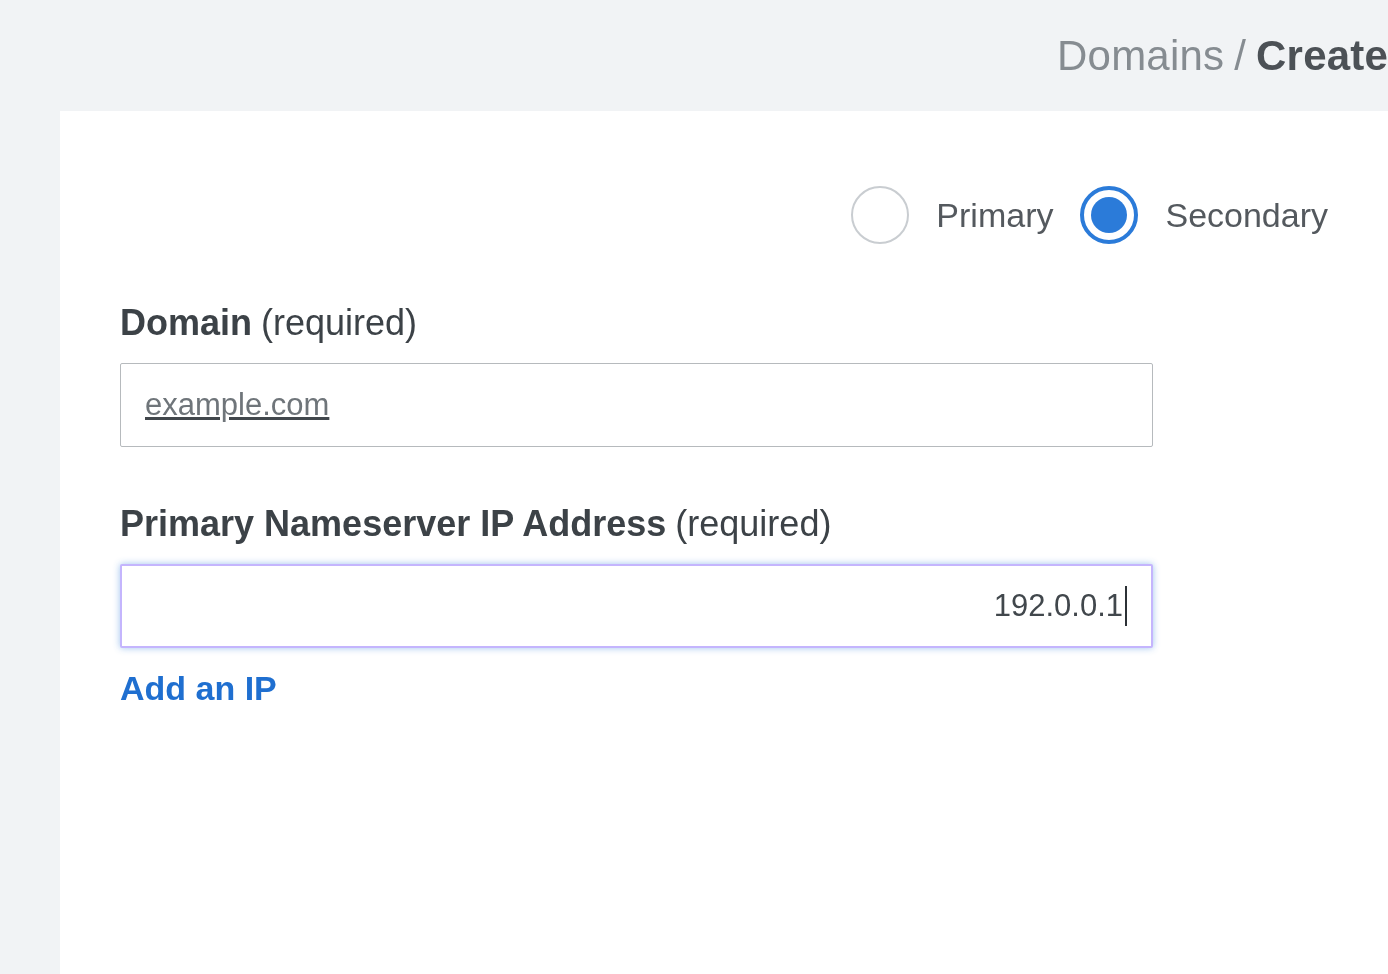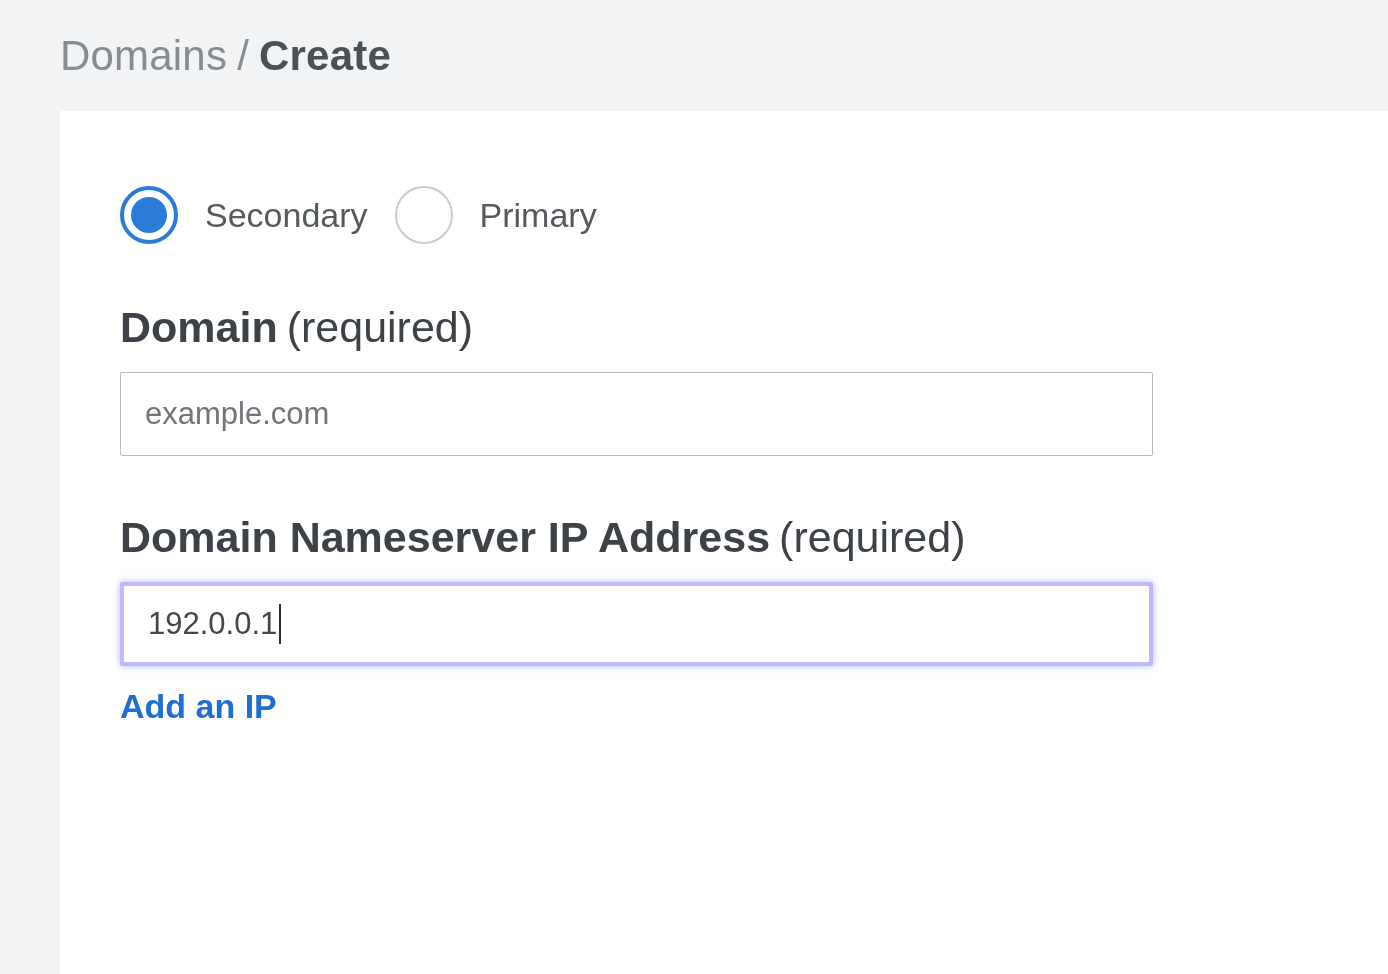--- a/index.html
+++ b/index.html
@@ -1,15 +1,15 @@
 <!DOCTYPE html>
 <html><head>
 <meta charset="utf-8">
 <style>
-  * { margin: 0; padding: 0; box-sizing: border-box; }
+  * { margin: 0; padding: 0; box-sizing: border-box; justify-content: flex-end; }
   html, body { width: 1388px; height: 974px; overflow: hidden; }
   body {
     background: #f1f3f5;
     font-family: "Liberation Sans", "DejaVu Sans", sans-serif;
     color: #3c4247;
   }
 
   
   .top-bar {
     height: 111px;
@@ -47,41 +47,41 @@
   }
   .radio-circle.selected { border: 4px solid #2b7bd9; }
   .radio-dot {
     width: 36px; height: 36px;
     border-radius: 50%;
     background: #2b7bd9;
   }
   .radio-label { font-size: 34px; color: #54595e; }
 
   
-  .field-label { font-size: 43px; color: #3c4247; margin-bottom: 16px; line-height: 1.3; }
+  .field-label { font-size: 36px; color: #3c4247; margin-bottom: 16px; line-height: 1.3; }
   .label-strong { font-weight: 700; }
   .label-note { font-weight: 400; margin-left: 9px; }
 
   .text-input {
     width: 1033px;
     height: 84px;
     background: #ffffff;
     border: 1px solid #b6babd;
     border-radius: 2px;
     font-size: 31px;
     color: #41474c;
     padding: 0 24px;
     display: flex;
     align-items: center;
     font-family: "Liberation Sans", "DejaVu Sans", sans-serif;
   }
-  input.text-input { display: block; }
+  input.text-input { display: block; text-decoration: underline; }
   input.text-input::placeholder { color: #6f757a; opacity: 1; }
   .text-input.focused {
-    border: 4px solid #c4b5fd;
+    border: 2px solid #c4b5fd;
     box-shadow: 0 0 7px rgba(43, 123, 217, 0.45);
     outline: none;
   }
   .field-domain { margin-bottom: 54px; }
   .input-value { white-space: pre; }
   .caret {
     display: inline-block;
     width: 2px; height: 40px;
     background: #2c3136;
     margin-left: 2px;
@@ -118,41 +118,41 @@
 <header class="top-bar">
   <div class="breadcrumb">
     <span class="crumb-link">Domains</span><span class="crumb-sep">/</span><span class="crumb-current">Create</span>
   </div>
 </header>
 
 <main class="panel">
 
   <div class="radio-row">
     <label class="radio-option">
+      <span class="radio-circle"></span>
+      <span class="radio-label">Primary</span>
+    </label>
+    <label class="radio-option">
       <span class="radio-circle selected">
         <span class="radio-dot"></span>
       </span>
       <span class="radio-label">Secondary</span>
-    </label>
-    <label class="radio-option">
-      <span class="radio-circle"></span>
-      <span class="radio-label">Primary</span>
     </label>
   </div>
 
   <div class="field field-domain">
     <div class="field-label">
       <span class="label-strong">Domain</span><span class="label-note">(required)</span>
     </div>
     <input type="text" class="text-input" readonly="" placeholder="example.com" style="">
   </div>
 
   <div class="field">
     <div class="field-label">
-      <span class="label-strong">Domain Nameserver IP Address</span><span class="label-note">(required)</span>
+      <span class="label-strong">Primary Nameserver IP Address</span><span class="label-note">(required)</span>
     </div>
     <div class="text-input focused">
       <span class="input-value">192.0.0.1</span>
         <span class="caret"></span>
     </div>
   </div>
 
   <a class="add-ip-link">Add an IP</a>
 
 

